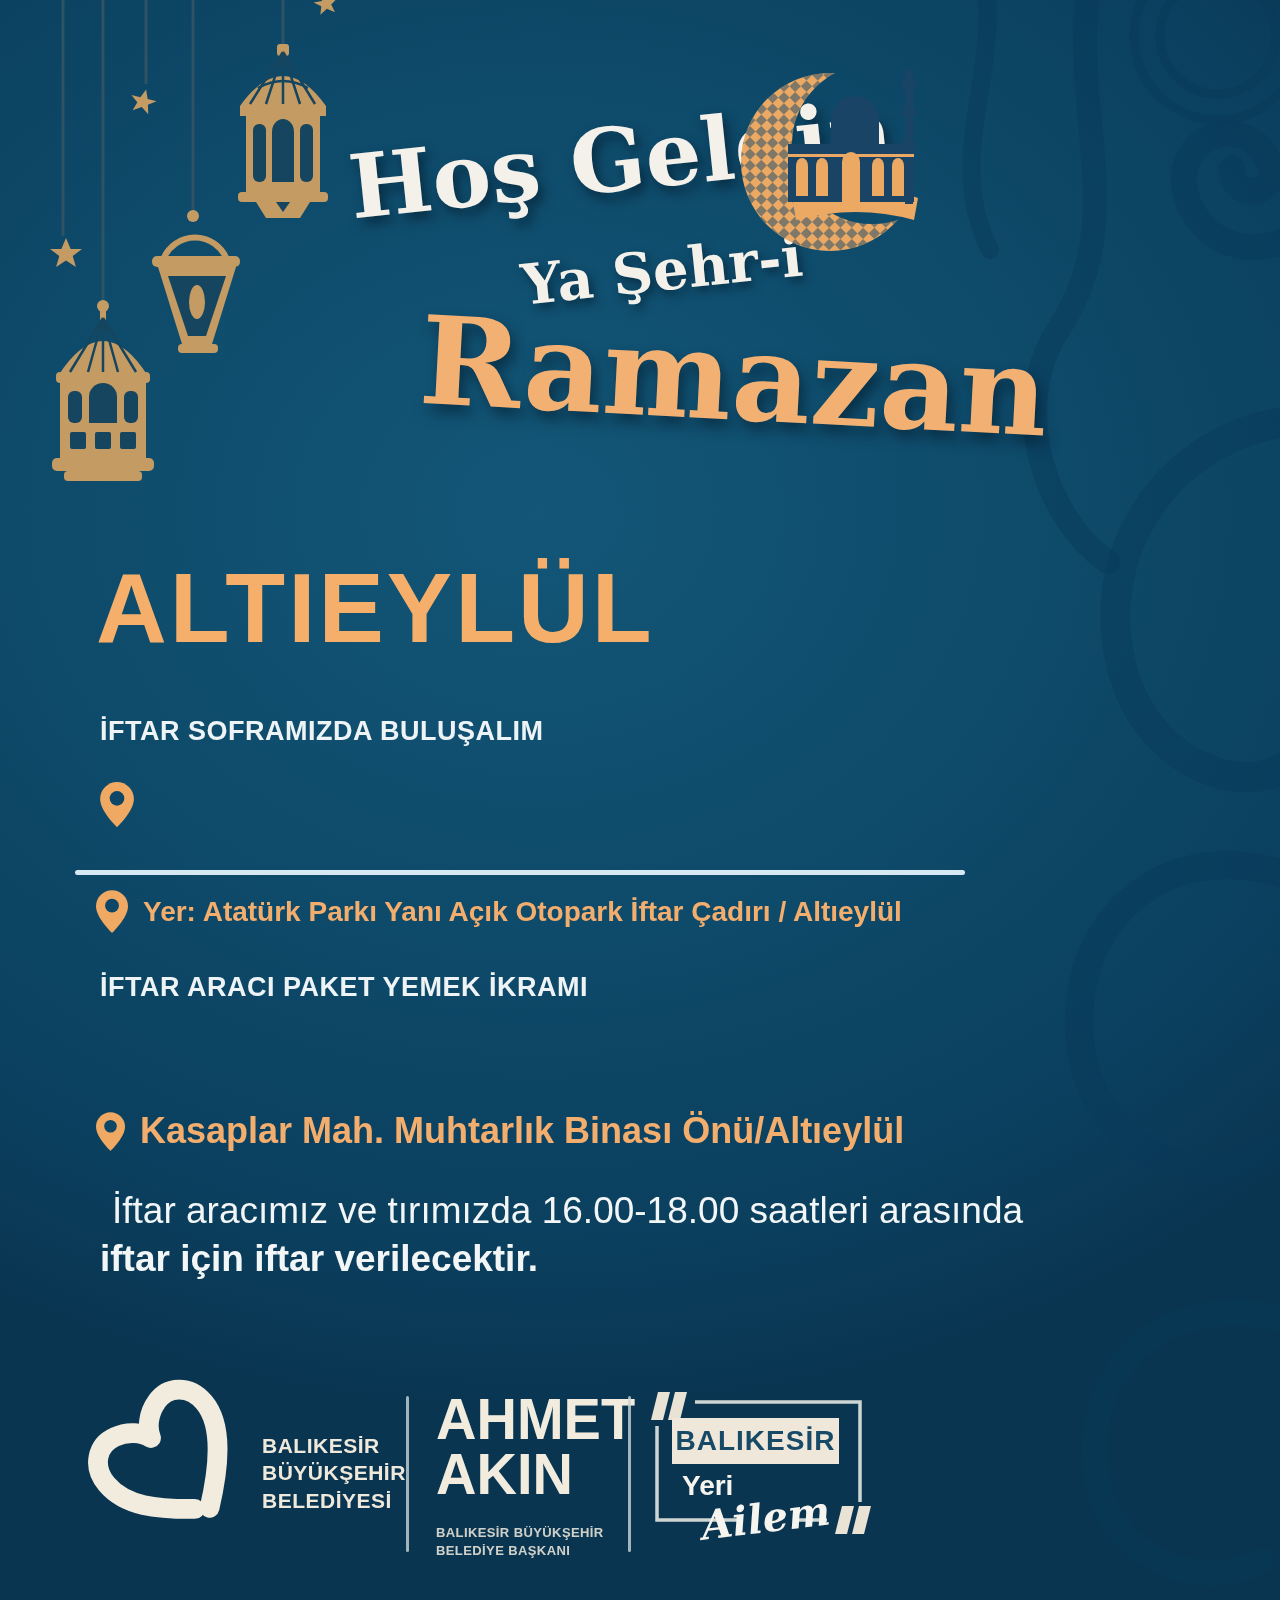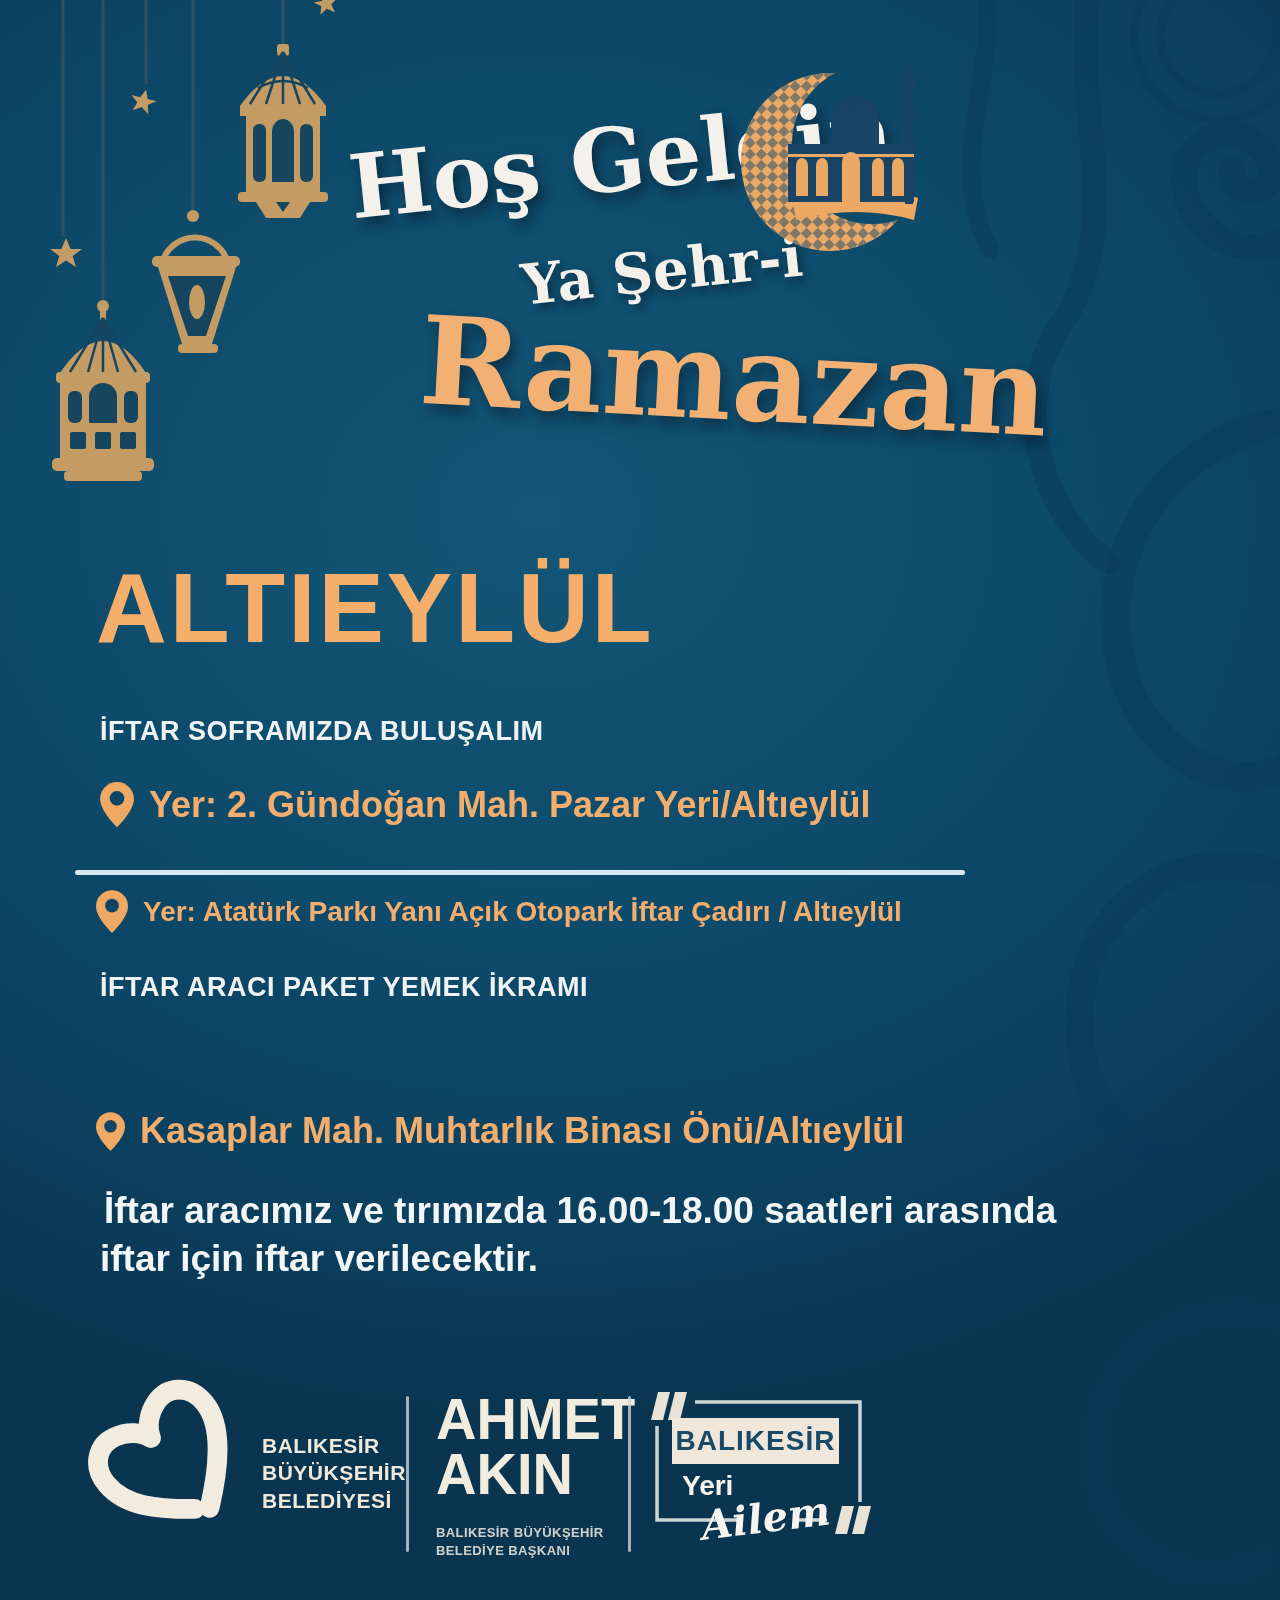--- a/index.html
+++ b/index.html
@@ -29,21 +29,21 @@
   .date-line{position:absolute;left:102px;top:470px;font-size:46px;font-weight:800;color:#eef4f5;
     letter-spacing:1px;white-space:nowrap;}
   .district{position:absolute;left:96px;top:552px;font-size:98px;font-weight:700;color:#f6af6a;
     letter-spacing:3px;white-space:nowrap;}
   .sec-heading{position:absolute;left:100px;font-size:27px;font-weight:800;color:#eef4f5;
     letter-spacing:.5px;white-space:nowrap;}
   .loc-row{position:absolute;display:flex;align-items:center;gap:15px;color:#f3ae6e;font-weight:700;
     white-space:nowrap;}
   .loc-row .pin{flex:0 0 auto;}
   .divider{position:absolute;left:75px;top:870px;width:890px;height:5px;background:#d6e8f2;border-radius:3px;}
-  .note-1{position:absolute;left:104px;top:1190px;font-size:37px;font-weight:700;color:#f2f6f6;white-space:nowrap;}
+  .note-1{position:absolute;left:112px;top:1190px;font-size:37px;font-weight:400;color:#f2f6f6;white-space:nowrap;}
   .note-2{position:absolute;left:100px;top:1238px;font-size:37px;font-weight:800;color:#f2f6f6;white-space:nowrap;}
   
   .muni-text{position:absolute;left:262px;top:1432px;color:#efe9dc;font-weight:800;font-size:21px;
     line-height:1.3;letter-spacing:.5px;white-space:nowrap;}
   .vdiv{position:absolute;top:1396px;width:3px;height:156px;background:#c9d5d7;opacity:.8;border-radius:2px;}
   .mayor{position:absolute;left:436px;top:1392px;color:#f2ecdf;}
   .mayor-name{font-size:56px;font-weight:800;line-height:.94;letter-spacing:0;transform:scaleY(1.04);
     transform-origin:top left;white-space:nowrap;}
   .mayor-title{margin-top:27px;font-size:13px;font-weight:700;line-height:1.35;opacity:.85;
     letter-spacing:.4px;white-space:nowrap;}
@@ -187,21 +187,20 @@
 
   <div class="district">ALTIEYLÜL</div>
 
   <div class="sec-heading" style="top:716px">İFTAR SOFRAMIZDA BULUŞALIM</div>
 
   <div class="loc-row" style="left:100px;top:782px;font-size:36px">
     <svg class="pin" width="34" height="45" viewBox="0 0 30 40">
       <path d="M15,0 C6.7,0 0,6.7 0,15 C0,26 15,40 15,40 C15,40 30,26 30,15 C30,6.7 23.3,0 15,0 Z" fill="#f0a963"></path>
       <circle cx="15" cy="14.5" r="6.5" fill="#0d4666"></circle>
     </svg>
-    <span>Yer: 2. Gündoğan Mah. Pazar Yeri/Altıeylül</span>
   </div>
 
   <div class="divider"></div>
 
   <div class="loc-row" style="left:96px;top:890px;font-size:28px">
     <svg class="pin" width="32" height="43" viewBox="0 0 30 40">
       <path d="M15,0 C6.7,0 0,6.7 0,15 C0,26 15,40 15,40 C15,40 30,26 30,15 C30,6.7 23.3,0 15,0 Z" fill="#f0a963"></path>
       <circle cx="15" cy="14.5" r="6.5" fill="#0d4666"></circle>
     </svg>
     <span>Yer: Atatürk Parkı Yanı Açık Otopark İftar Çadırı / Altıeylül</span>

